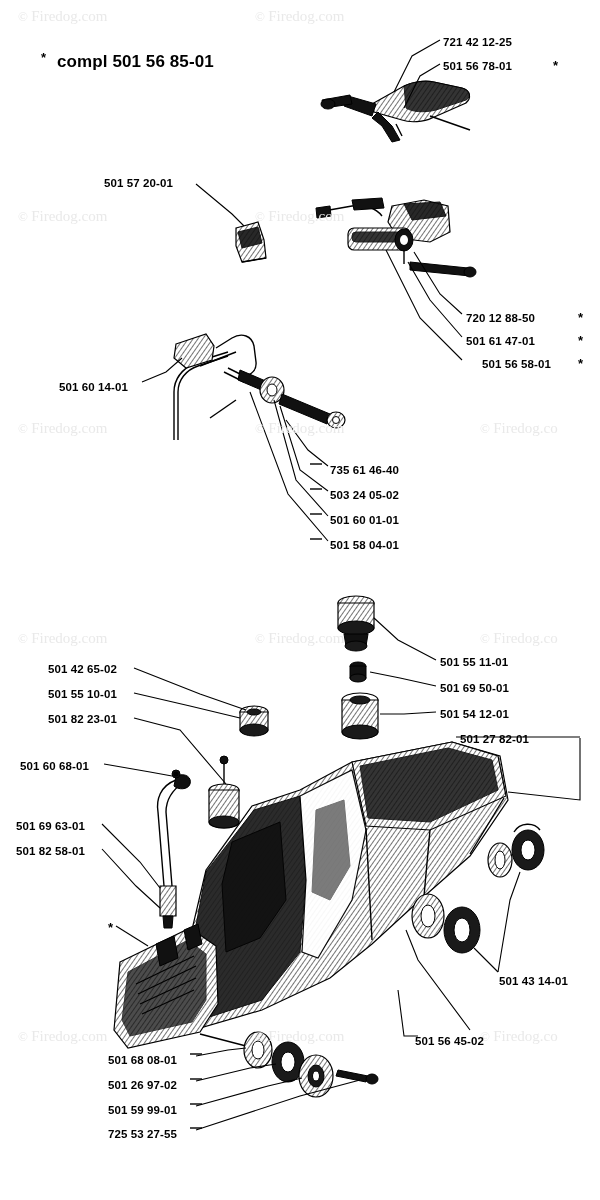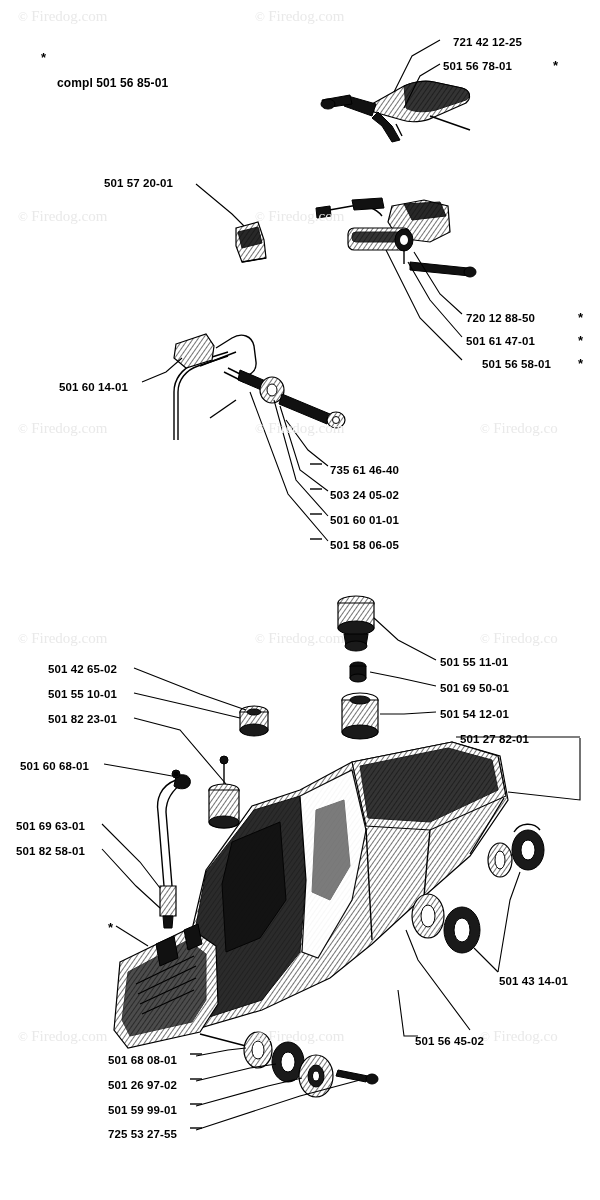--- a/index.html
+++ b/index.html
@@ -13,21 +13,21 @@
     position:absolute;color:#e9e9e9;font-size:15px;white-space:nowrap;
     font-family:"Liberation Serif", serif;
     user-select:none;pointer-events:none;
   }
   .wm .c{font-size:13px;}
   .lbl{
     position:absolute;font-size:11.5px;font-weight:bold;color:#000;
     white-space:nowrap;letter-spacing:0.1px;
     font-family:"Liberation Sans", sans-serif;
   }
-  .lbl.big{font-size:12px;margin-top:24px;}
+  .lbl.big{font-size:17px;}
   .star{position:absolute;font-size:13px;font-weight:bold;color:#000;}
   svg.lines{position:absolute;left:0;top:0;width:600px;height:1200px;overflow:visible;}
   svg.art{position:absolute;left:0;top:0;width:600px;height:1200px;overflow:visible;}
   .ln{stroke:#000;stroke-width:1.1;fill:none;}
   .ln2{stroke:#000;stroke-width:1.4;fill:none;}
   .fillk{fill:#111;stroke:#000;stroke-width:1;}
   .fillw{fill:#fff;stroke:#000;stroke-width:1.2;}
   .hatch{fill:url(#hpat);stroke:#000;stroke-width:1.2;}
   .dark{fill:#1a1a1a;stroke:#000;stroke-width:1;}
   .tickdot{fill:#000;}
@@ -272,35 +272,35 @@
       <div class="wm" style="left: 255px; top: 630px;"><span class="c">© </span><span>Firedog.com</span></div>
       <div class="wm" style="left: 480px; top: 630px;"><span class="c">© </span><span>Firedog.co</span></div>
       <div class="wm" style="left: 18px; top: 1028px;"><span class="c">© </span><span>Firedog.com</span></div>
       <div class="wm" style="left: 255px; top: 1028px;"><span class="c">© </span><span>Firedog.com</span></div>
       <div class="wm" style="left: 480px; top: 1028px;"><span class="c">© </span><span>Firedog.co</span></div>
     </div>
 
   <div id="label-layer">
       <div class="lbl big" style="left: 57px; top: 52px;">compl 501 56 85-01</div>
       <div class="star" style="left: 41px; top: 50px;">*</div>
-      <div class="lbl" style="left: 453px; top: 36px;">721 42 12-25</div>
+      <div class="lbl" style="left: 443px; top: 36px;">721 42 12-25</div>
       <div class="lbl" style="left: 443px; top: 60px;">501 56 78-01</div>
       <div class="star" style="left: 553px; top: 58px;">*</div>
       <div class="lbl" style="left: 104px; top: 177px;">501 57 20-01</div>
       <div class="lbl" style="left: 466px; top: 312px;">720 12 88-50</div>
       <div class="star" style="left: 578px; top: 310px;">*</div>
       <div class="lbl" style="left: 466px; top: 335px;">501 61 47-01</div>
       <div class="star" style="left: 578px; top: 333px;">*</div>
       <div class="lbl" style="left: 466px; top: 358px; margin-left: 16px;">501 56 58-01</div>
       <div class="star" style="left: 578px; top: 356px;">*</div>
       <div class="lbl" style="left: 43px; top: 381px; margin-left: 16px;">501 60 14-01</div>
       <div class="lbl" style="left: 330px; top: 464px;">735 61 46-40</div>
       <div class="lbl" style="left: 330px; top: 489px;">503 24 05-02</div>
       <div class="lbl" style="left: 330px; top: 514px;">501 60 01-01</div>
-      <div class="lbl" style="left: 330px; top: 539px;">501 58 06-05</div>
+      <div class="lbl" style="left: 330px; top: 539px;">501 58 04-01</div>
       <div class="lbl" style="left: 440px; top: 656px;">501 55 11-01</div>
       <div class="lbl" style="left: 440px; top: 682px;">501 69 50-01</div>
       <div class="lbl" style="left: 440px; top: 708px;">501 54 12-01</div>
       <div class="lbl" style="left: 460px; top: 733px;">501 27 82-01</div>
       <div class="lbl" style="left: 48px; top: 663px;">501 42 65-02</div>
       <div class="lbl" style="left: 48px; top: 688px;">501 55 10-01</div>
       <div class="lbl" style="left: 48px; top: 713px;">501 82 23-01</div>
       <div class="lbl" style="left: 20px; top: 760px;">501 60 68-01</div>
       <div class="lbl" style="left: 16px; top: 820px;">501 69 63-01</div>
       <div class="lbl" style="left: 16px; top: 845px;">501 82 58-01</div>

